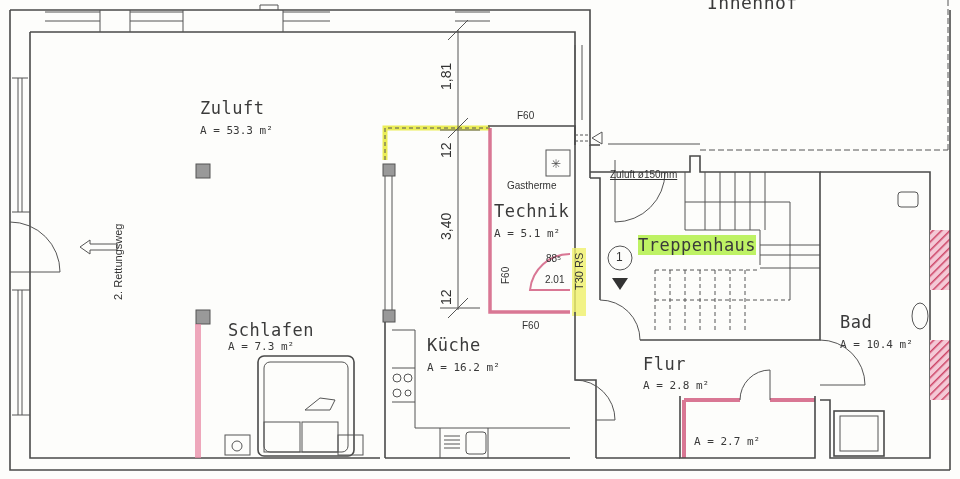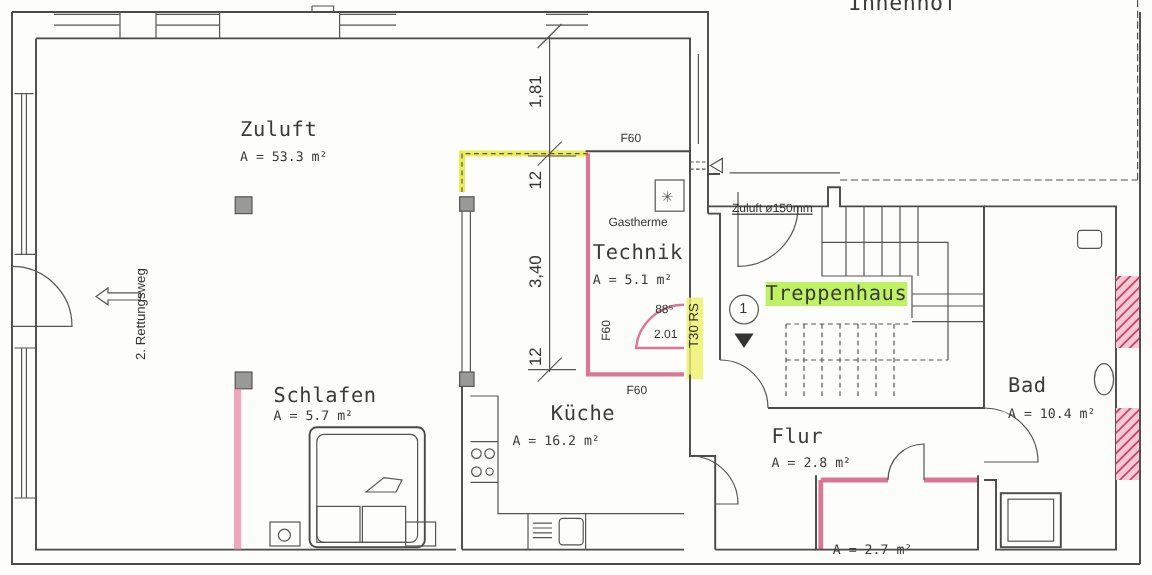--- a/index.html
+++ b/index.html
@@ -117,34 +117,34 @@
     <circle cx="237" cy="446" r="5" class="thin"></circle>
     <rect x="338" y="435" width="25" height="20" class="thin"></rect>
   </svg>
 
   <div class="lbl room" style="left:707px;top:-8px;font-size:18px;">Innenhof</div>
 
   <div class="lbl room" style="left:200px;top:98px;">Zuluft</div>
   <div class="lbl area" style="left:200px;top:124px;">A = 53.3 m²</div>
 
   <div class="lbl room" style="left:228px;top:320px;">Schlafen</div>
-  <div class="lbl area" style="left:228px;top:340px;">A = 5.7 m²</div>
+  <div class="lbl area" style="left:228px;top:340px;">A = 7.3 m²</div>
 
-  <div class="lbl room" style="left:427px;top:335px;margin-left:32px;">Küche</div>
+  <div class="lbl room" style="left:427px;top:335px;">Küche</div>
   <div class="lbl area" style="left:427px;top:361px;">A = 16.2 m²</div>
 
   <div class="lbl room" style="left:494px;top:201px;">Technik</div>
   <div class="lbl area" style="left:494px;top:227px;">A = 5.1 m²</div>
 
   <div class="lbl room" style="left:638px;top:235px;background:#bef264;">Treppenhaus</div>
 
   <div class="lbl room" style="left:643px;top:354px;">Flur</div>
   <div class="lbl area" style="left:643px;top:379px;">A = 2.8 m²</div>
 
-  <div class="lbl area" style="left:694px;top:452px;">A = 2.7 m²</div>
+  <div class="lbl area" style="left:694px;top:435px;">A = 2.7 m²</div>
 
   <div class="lbl room" style="left:840px;top:312px;">Bad</div>
   <div class="lbl area" style="left:840px;top:338px;">A = 10.4 m²</div>
 
   <div class="sm" style="left:507px;top:180px;">Gastherme</div>
   <div class="sm" style="left:517px;top:110px;">F60</div>
   <div class="sm" style="left:522px;top:320px;">F60</div>
   <div class="vt" style="left:500px;top:284px;">F60</div>
   <div class="sm" style="left:610px;top:124px;text-decoration:underline;margin-top:45px;">Zuluft ø150mm</div>
   <div class="vt" style="left:573px;top:290px;font-size:11px;">T30 RS</div>

